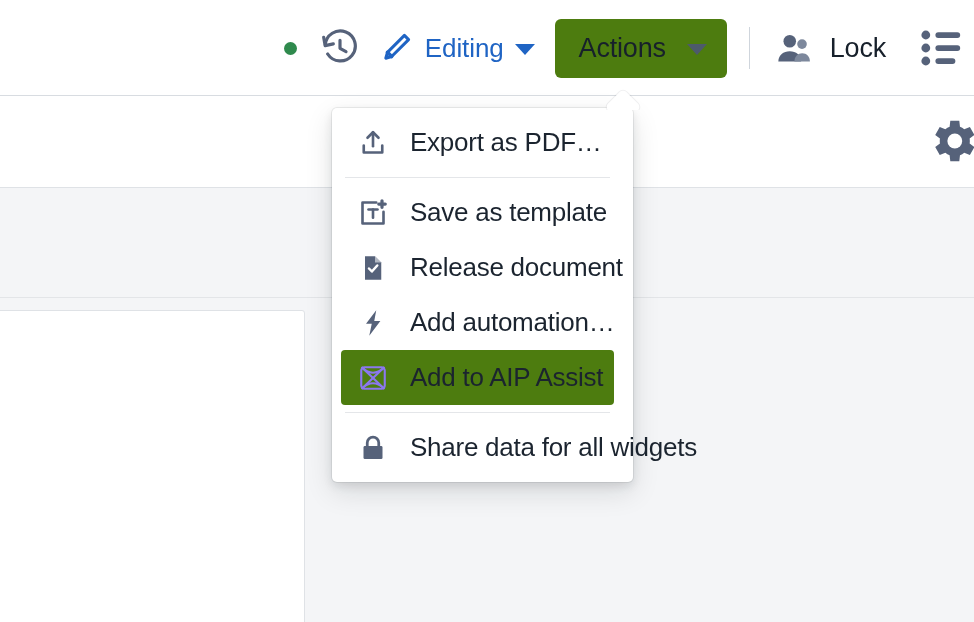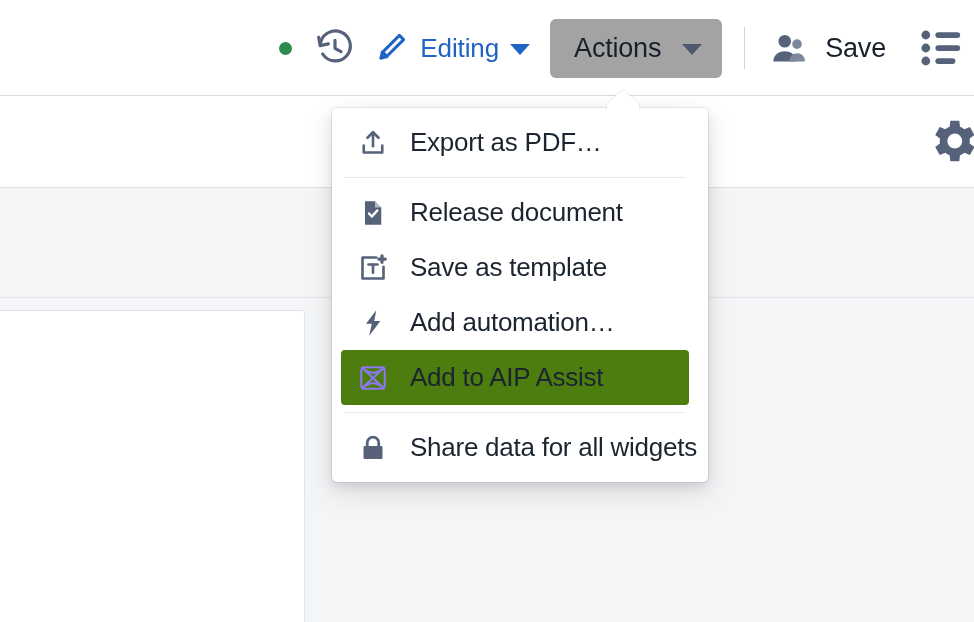--- a/index.html
+++ b/index.html
@@ -88,21 +88,21 @@
     border-left: 10px solid transparent;
     border-right: 10px solid transparent;
     border-top: 11px solid #4d5a6b;
     margin-top: 3px;
   }
 
   .actions-btn {
     display: flex;
     align-items: center;
     gap: 21px;
-    background: #a3a3a3;
+    background: #4d7c0f;
     border-radius: 6px;
     padding: 14px 20px 14px 24px;
     cursor: pointer;
     margin-right: 22px;
   }
   .actions-label {
     font-size: 27px;
     color: #17202b;
     letter-spacing: -0.2px;
   }
@@ -196,21 +196,21 @@
     background: #ffffff;
     border-radius: 5px;
     transform: rotate(45deg);
     box-shadow: 0 0 0 1px rgba(16,22,26,0.06);
   }
 
   .menu {
     position: absolute;
     left: 332px;
     top: 108px;
-    width: 376px;
+    width: 301px;
     background: #ffffff;
     border-radius: 5px;
     box-shadow: 0 0 0 1px rgba(16,22,26,0.07),
                 0 4px 10px rgba(16,22,26,0.10),
                 0 10px 28px rgba(16,22,26,0.12);
     padding: 7px 10px 7px 0;
     z-index: 30;
     box-sizing: border-box;
   }
 
@@ -290,21 +290,21 @@
 
       <div class="share-group">
         <span>
           <svg width="38" height="34" viewBox="0 0 26 22" fill="#56627a">
             <circle cx="9.4" cy="6.4" r="4.3"></circle>
             <path d="M1.6 20.2c0-4.2 3.5-6.9 7.8-6.9s7.8 2.7 7.8 6.9z"></path>
             <circle cx="17.8" cy="8.3" r="3.3" fill="#7d889c"></circle>
             <path d="M12.6 20.2c0-3.4 2.4-5.6 5.3-5.6 3 0 5.3 2.2 5.3 5.6z" fill="#7d889c"></path>
           </svg>
         </span>
-        <span class="share-label">Save</span>
+        <span class="share-label">Lock</span>
       </div>
 
       <div class="icon-btn list-btn">
         <span>
           <svg width="42" height="38" viewBox="0 0 21 19" fill="#56627a">
             <circle cx="2.4" cy="3.0" r="2.2"></circle>
             <rect x="7.2" y="1.6" width="12.4" height="2.9" rx="1.45"></rect>
             <circle cx="2.4" cy="9.5" r="2.2"></circle>
             <rect x="7.2" y="8.1" width="12.4" height="2.9" rx="1.45"></rect>
             <circle cx="2.4" cy="16.0" r="2.2"></circle>
@@ -346,39 +346,39 @@
           <polyline points="4.6,14.0 4.6,19.6 19.4,19.6 19.4,14.0"></polyline>
         </svg>
       </span>
       <span class="mi-label">Export as PDF…</span>
     </div>
 
     <div class="menu-sep"></div>
 
     <div class="menu-item">
       <span class="mi-icon">
-        <svg width="30" height="30" viewBox="0 0 24 24" fill="#56627a">
-          <path d="M5.6 2.6h8.0l5.0 5.0v13.8H5.6z"></path>
-          <path d="M13.6 2.6l5.0 5.0h-5.0z" fill="#ffffff" opacity="0.55"></path>
-          <polyline points="8.8,12.4 11.1,14.8 15.4,10.0" fill="none" stroke="#ffffff" stroke-width="2.0" stroke-linecap="round" stroke-linejoin="round"></polyline>
-        </svg>
-      </span>
-      <span class="mi-label">Release document</span>
-    </div>
-
-    <div class="menu-item">
-      <span class="mi-icon">
         <svg width="30" height="30" viewBox="0 0 24 24" fill="none" stroke="#56627a" stroke-width="2.1" stroke-linecap="round" stroke-linejoin="round">
           <polyline points="14.6,3.6 3.6,3.6 3.6,20.4 20.4,20.4 20.4,11.0"></polyline>
           <path d="M8.4 9.2h7.2"></path>
           <path d="M12 9.2v6.6"></path>
           <path d="M19.2 2.2v5.2 M16.6 4.8h5.2" stroke-width="2.6"></path>
         </svg>
       </span>
       <span class="mi-label">Save as template</span>
+    </div>
+
+    <div class="menu-item">
+      <span class="mi-icon">
+        <svg width="30" height="30" viewBox="0 0 24 24" fill="#56627a">
+          <path d="M5.6 2.6h8.0l5.0 5.0v13.8H5.6z"></path>
+          <path d="M13.6 2.6l5.0 5.0h-5.0z" fill="#ffffff" opacity="0.55"></path>
+          <polyline points="8.8,12.4 11.1,14.8 15.4,10.0" fill="none" stroke="#ffffff" stroke-width="2.0" stroke-linecap="round" stroke-linejoin="round"></polyline>
+        </svg>
+      </span>
+      <span class="mi-label">Release document</span>
     </div>
 
     <div class="menu-item">
       <span class="mi-icon">
         <svg width="30" height="30" viewBox="0 0 24 24" fill="#56627a">
           <path d="M14.6 1.8 6.4 12.6h4.6L9.0 22.2 17.9 10.4h-4.9z"></path>
         </svg>
       </span>
       <span class="mi-label">Add automation…</span>
     </div>

